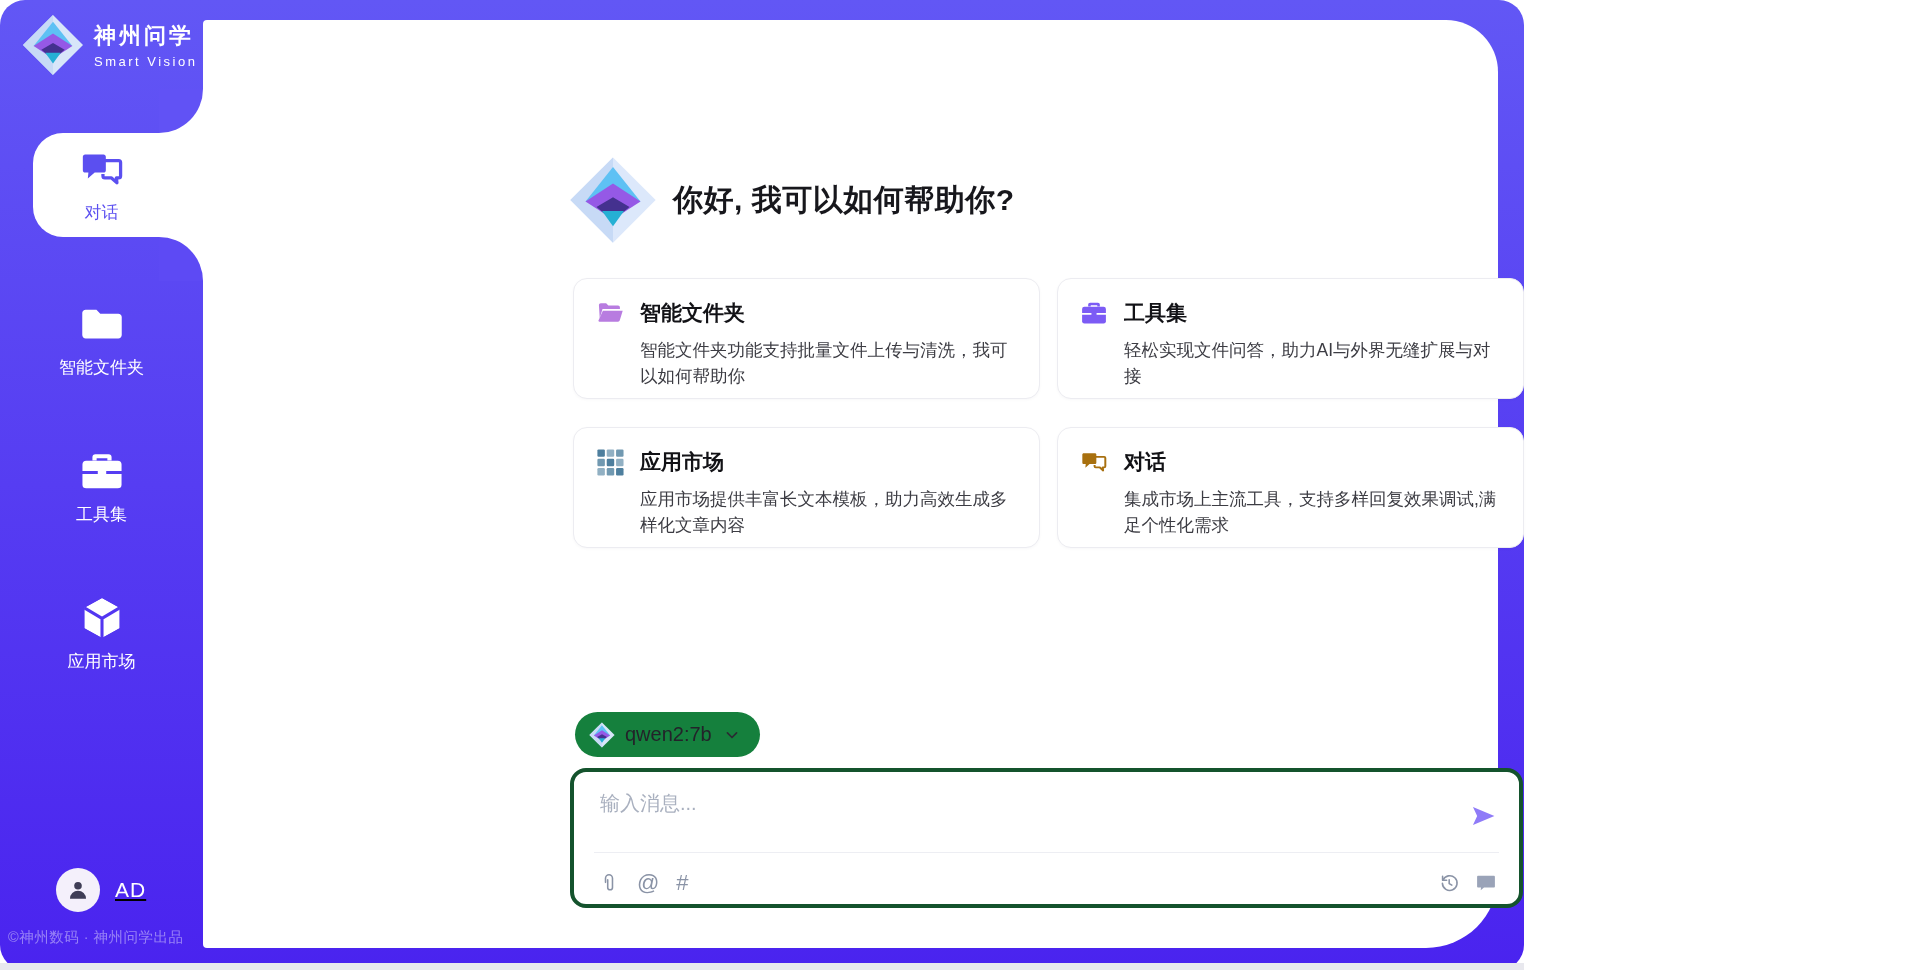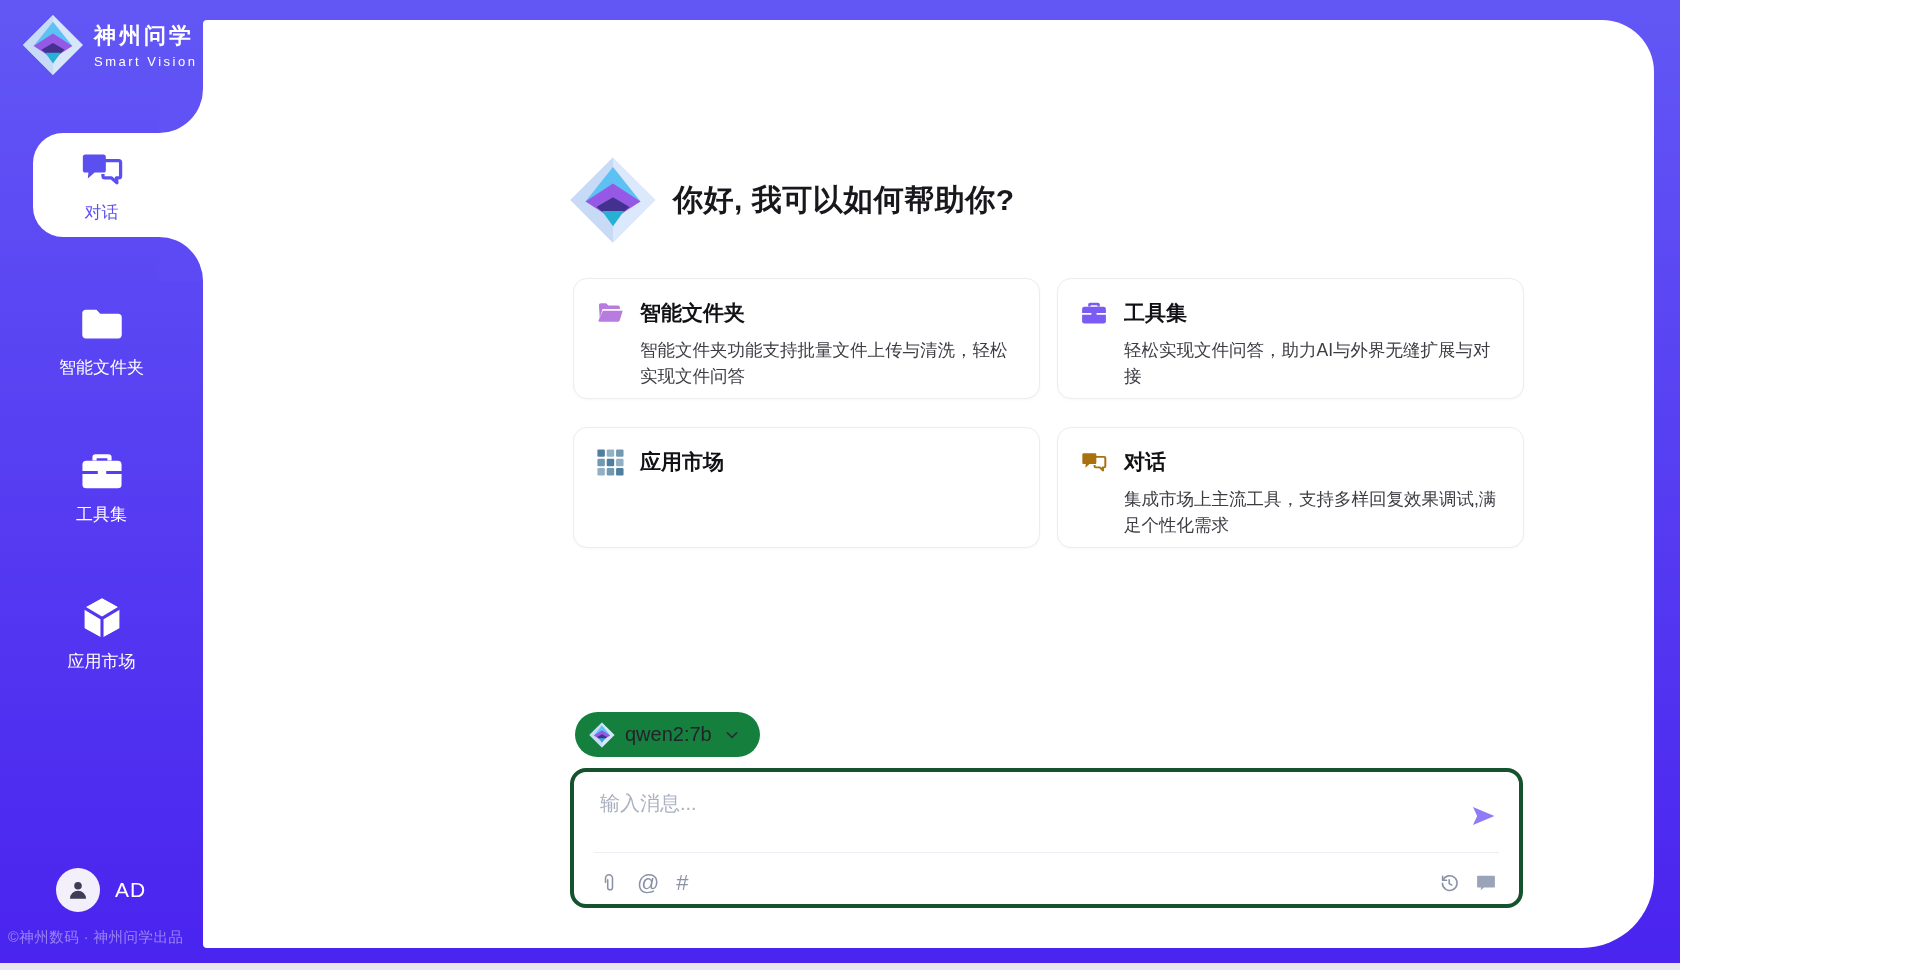--- a/index.html
+++ b/index.html
@@ -2,22 +2,23 @@
 <html><head>
 <meta charset="utf-8">
 <style>
   html,body{margin:0;padding:0;}
   body{
     width:1920px;height:970px;overflow:hidden;
     font-family:"Liberation Sans","DejaVu Sans",sans-serif;
     -webkit-font-smoothing:antialiased;
   }
   .page{
-    position:relative;width:1680px;height:970px;
+    position:relative;width:1524px;height:970px;
     background:linear-gradient(180deg,#6257f5 0%,#4a23ef 100%);
+    border-radius:25px;
   }
   .bottom-strip{position:absolute;left:0;right:0;bottom:0;height:7px;background:#e8e8ee;}
 
   
   .panel{
     position:absolute;left:203px;top:20px;right:26px;bottom:22px;
     background:#ffffff;border-radius:4px 52px 72px 4px;
   }
 
   
@@ -40,21 +41,21 @@
   .nav-item{
     position:absolute;left:0;width:203px;height:104px;
     display:flex;flex-direction:column;align-items:center;justify-content:center;
     gap:9px;color:#fff;cursor:pointer;
   }
   .nav-item .nav-icon{display:block;height:46px;}
   .nav-item .nav-icon svg{width:46px;height:46px;display:block;}
   .nav-label{font-size:17px;}
   .nav-item.active{color:#5b4ff0;}
 
-  .user-row{position:absolute;left:56px;top:868px;display:flex;align-items:center;gap:15px;cursor:pointer;}
+  .user-row{position:absolute;left:56px;top:868px;display:flex;align-items:center;gap:15px;cursor:pointer;text-decoration:underline;}
   .avatar{width:44px;height:44px;border-radius:50%;background:#f4f0fb;display:flex;align-items:center;justify-content:center;}
   .avatar svg{width:26px;height:26px;}
   .user-name{color:#fff;font-size:21px;letter-spacing:1px;}
   .sidebar-footer{position:absolute;left:8px;top:928px;color:rgba(255,255,255,.42);font-size:14.5px;letter-spacing:.5px;}
 
   
   .greeting{position:absolute;left:366px;top:136px;display:flex;align-items:center;gap:16px;}
   .greeting-logo svg{width:88px;height:88px;display:block;}
   .greeting-text{font-size:30px;font-weight:bold;color:#17171c;margin:0;letter-spacing:.5px;}
 
@@ -215,21 +216,21 @@
       <div class="card">
         <div class="card-head">
           <span class="card-icon ic-folder">
             <svg viewBox="0 0 24 24" fill="currentColor">
               <path d="M2.5 5.2c0-.9.7-1.6 1.6-1.6h4.6l1.9 1.9h8.3c.9 0 1.6.7 1.6 1.6v1.4H5.6l-2.4 8z"></path>
               <path d="M5.9 10h17l-2.5 8.3c-.2.7-.8 1.2-1.5 1.2H2.9c-.5 0-.9-.5-.8-1z"></path>
             </svg>
           </span>
           <h3 class="card-title">智能文件夹</h3>
         </div>
-        <p class="card-desc">智能文件夹功能支持批量文件上传与清洗，轻松实现文件问答</p>
+        <p class="card-desc">智能文件夹功能支持批量文件上传与清洗，我可以如何帮助你</p>
       </div>
 
       <div class="card">
         <div class="card-head">
           <span class="card-icon ic-toolbox">
             <svg viewBox="0 0 24 24" fill="currentColor">
               <path d="M8.6 3.2h6.8a1.6 1.6 0 0 1 1.6 1.6v1.7h-2.2V5.4H9.2v1.1H7V4.8a1.6 1.6 0 0 1 1.6-1.6z"></path>
               <path d="M3.8 6.6h16.4a2 2 0 0 1 2 2V12H1.8V8.6a2 2 0 0 1 2-2z"></path>
               <path d="M1.8 13.5h20.4V19a2 2 0 0 1-2 2H3.8a2 2 0 0 1-2-2z"></path>
               <rect x="9.8" y="10.6" width="4.4" height="4.4" rx="0.9"></rect>
@@ -250,20 +251,21 @@
               <rect x="1.2" y="9.2" width="6.4" height="6.4" rx="1" opacity=".8"></rect>
               <rect x="9.2" y="9.2" width="6.4" height="6.4" rx="1"></rect>
               <rect x="17.2" y="9.2" width="6.4" height="6.4" rx="1" opacity=".62"></rect>
               <rect x="1.2" y="17.2" width="6.4" height="6.4" rx="1" opacity=".62"></rect>
               <rect x="9.2" y="17.2" width="6.4" height="6.4" rx="1" opacity=".8"></rect>
               <rect x="17.2" y="17.2" width="6.4" height="6.4" rx="1"></rect>
             </svg>
           </span>
           <h3 class="card-title">应用市场</h3>
         </div>
+        <p class="card-desc">应用市场提供丰富长文本模板，助力高效生成多样化文章内容</p>
       </div>
 
       <div class="card">
         <div class="card-head">
           <span class="card-icon ic-chat">
             <svg viewBox="0 0 24 24">
               <path d="M13.5 7.6h7.2c.6 0 1 .4 1 1v7c0 .6-.4 1-1 1h-1.2l.3 2.6-3-2.6h-3.3c-.6 0-1-.4-1-1v-1" fill="none" stroke="currentColor" stroke-width="1.7" stroke-linejoin="round"></path>
               <path d="M3.2 4.4h9.6c.7 0 1.2.5 1.2 1.2v7c0 .7-.5 1.2-1.2 1.2H8.2L4.6 17l.3-3.2H3.2c-.7 0-1.2-.5-1.2-1.2v-7c0-.7.5-1.2 1.2-1.2z" fill="currentColor"></path>
             </svg>
           </span>

